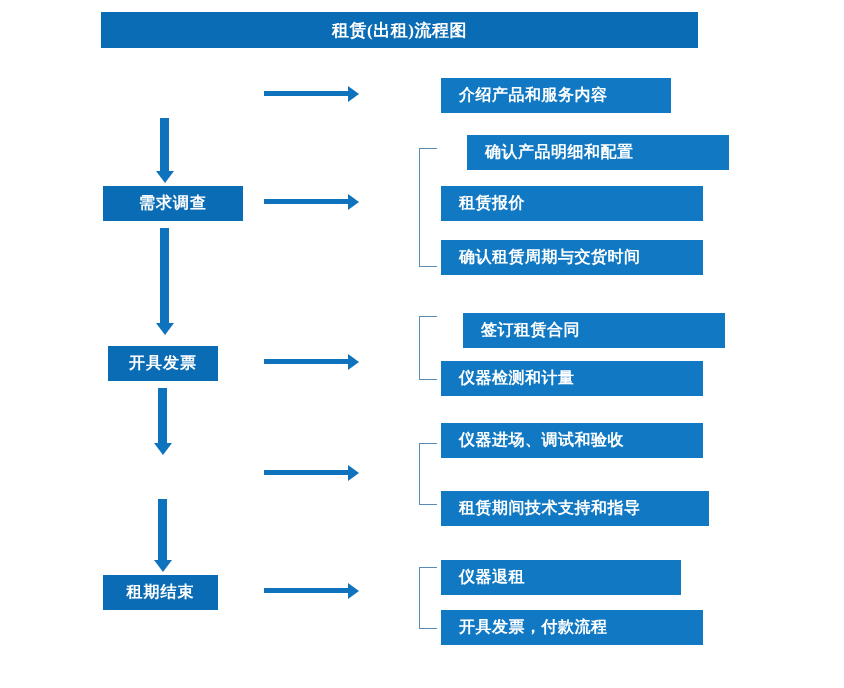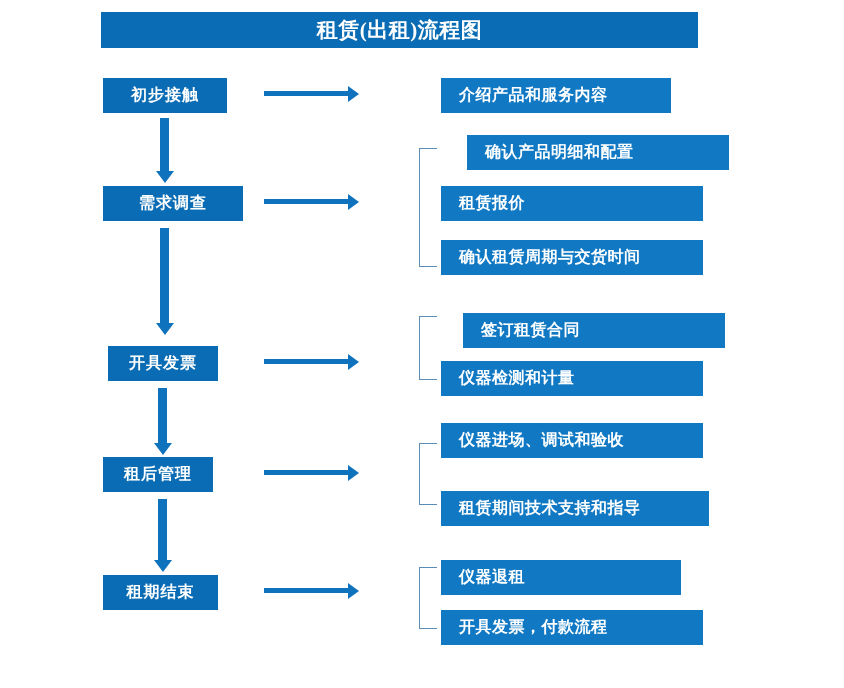--- a/index.html
+++ b/index.html
@@ -21,21 +21,21 @@
     height: 688px;
   }
   .title-bar {
     position: absolute;
     left: 101px;
     top: 12px;
     width: 597px;
     height: 36px;
     background: #0a6cb4;
     color: #ffffff;
-    font-size: 21px;
+    font-size: 17px;
     font-weight: bold;
     display: flex;
     align-items: center;
     justify-content: center;
     letter-spacing: 0.5px;
   }
   .stage-box {
     position: absolute;
     background: #0a6cb4;
     color: #ffffff;
@@ -99,27 +99,25 @@
     box-sizing: border-box;
   }
 </style>
 </head>
 <body>
 
 <div id="canvas">
 
   <div class="title-bar">租赁(出租)流程图</div>
 
-  <div class="stage-box" style="left:103px; top:78px; width:124px; height:35px;">初步接触</div>
 
   <div class="stage-box" style="left:103px; top:186px; width:140px; height:35px;">需求调查</div>
 
   <div class="stage-box" style="left:108px; top:346px; width:110px; height:35px;">开具发票</div>
 
-  <div class="stage-box" style="left:103px; top:457px; width:110px; height:35px;">租后管理</div>
 
   <div class="stage-box" style="left:103px; top:575px; width:115px; height:35px;">租期结束</div>
 
   <div class="v-arrow" style="left:160px; top:118px; height:54px;"></div>
   <div class="v-arrow" style="left:160px; top:228px; height:96px;"></div>
   <div class="v-arrow" style="left:158px; top:388px; height:56px;"></div>
   <div class="v-arrow" style="left:158px; top:499px; height:62px;"></div>
 
   <div class="h-arrow" style="left:264px; top:91px; width:86px;"></div>
   <div class="h-arrow" style="left:264px; top:199px; width:86px;"></div>

